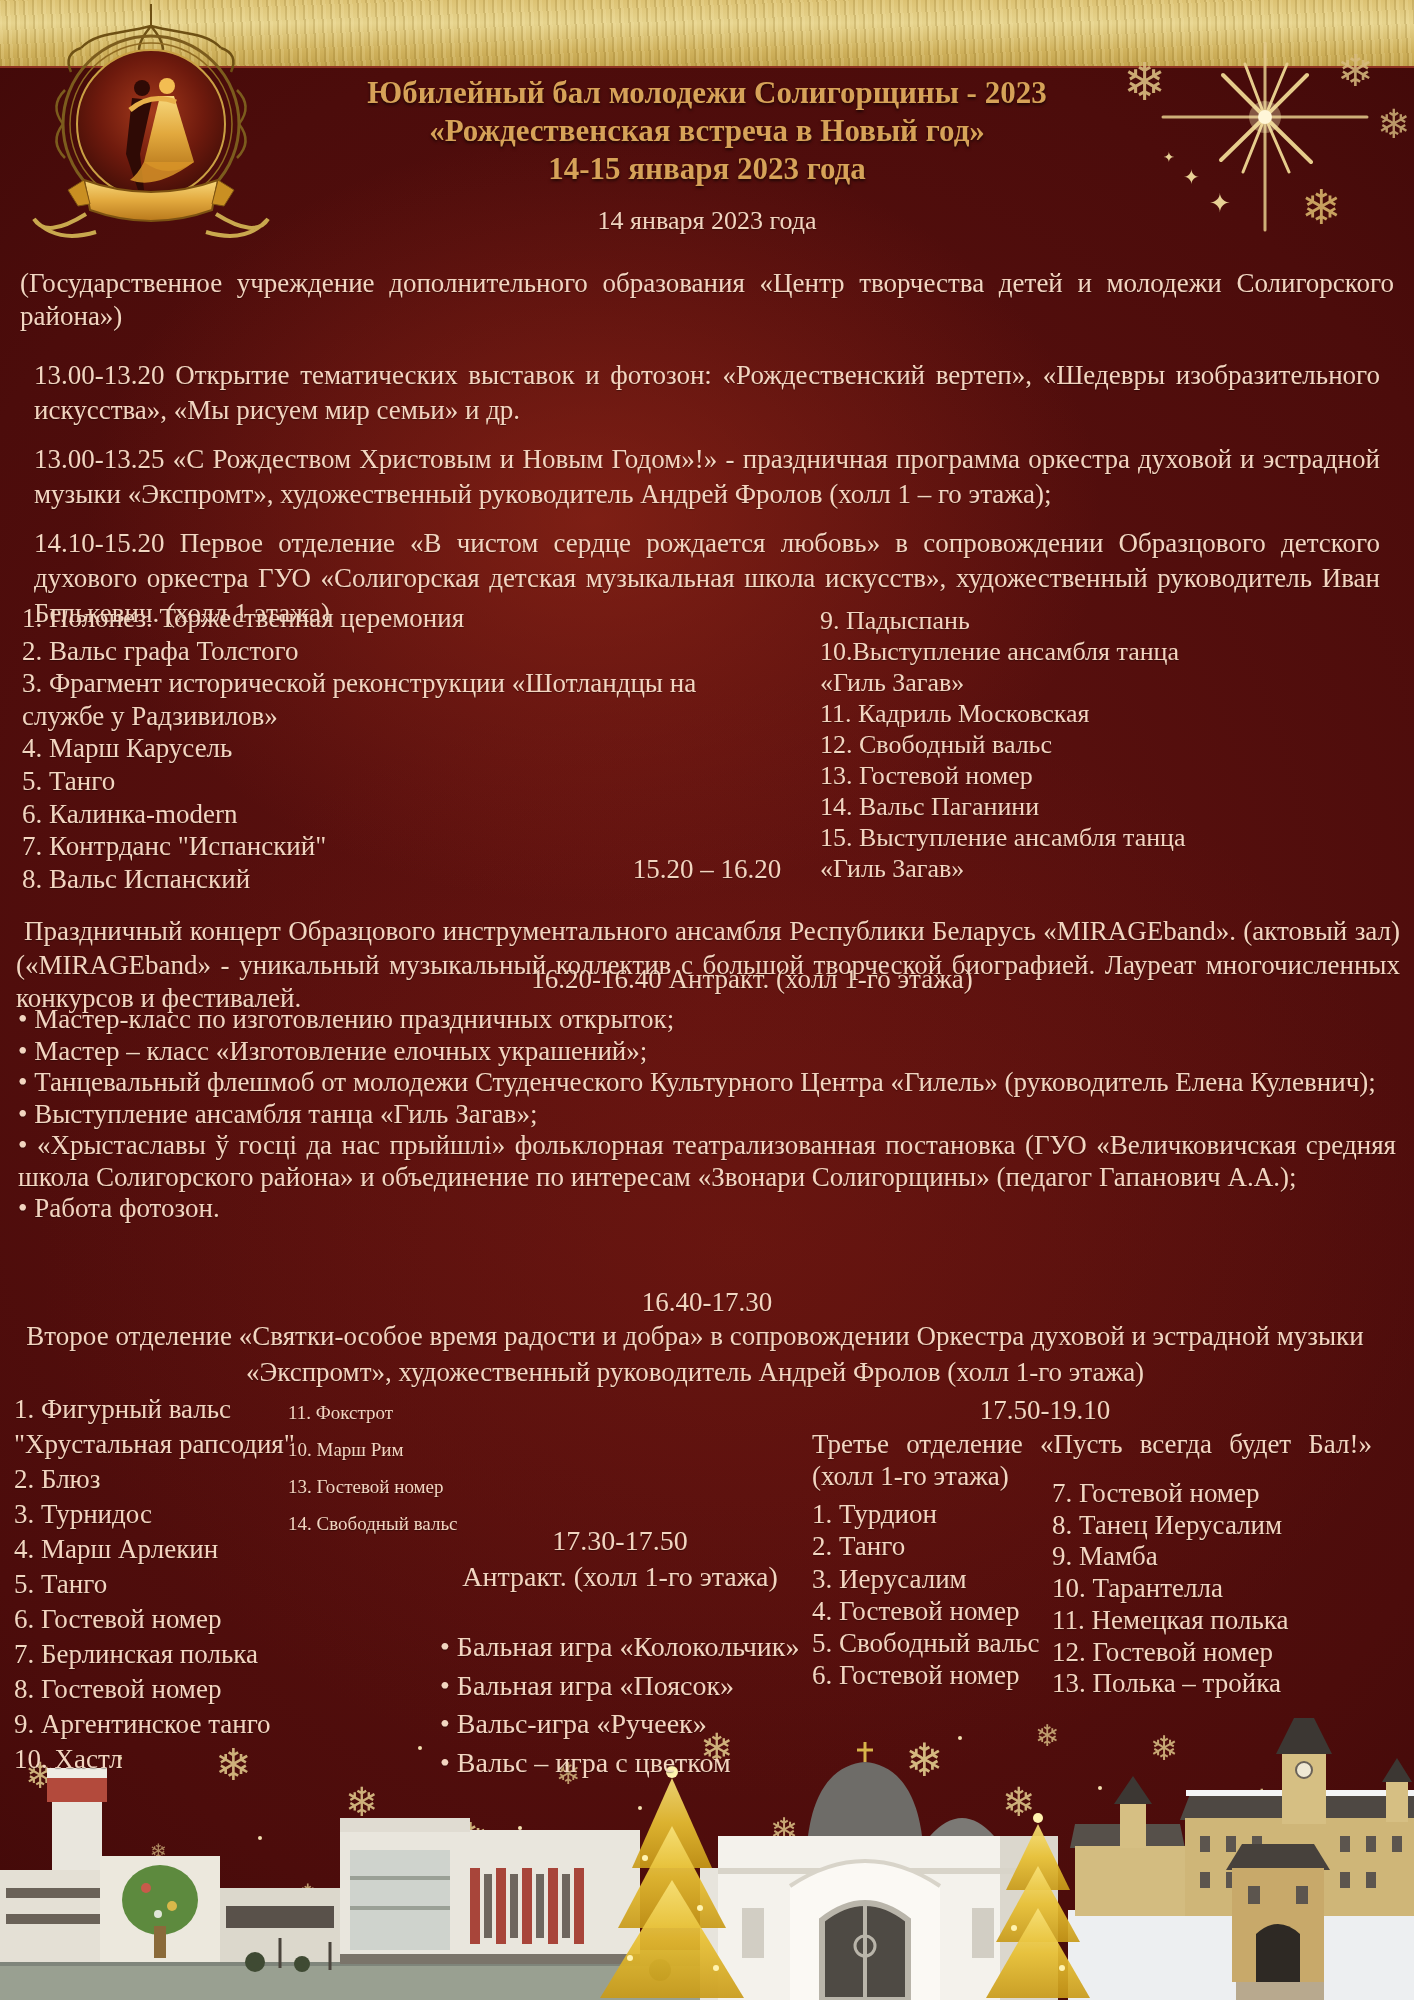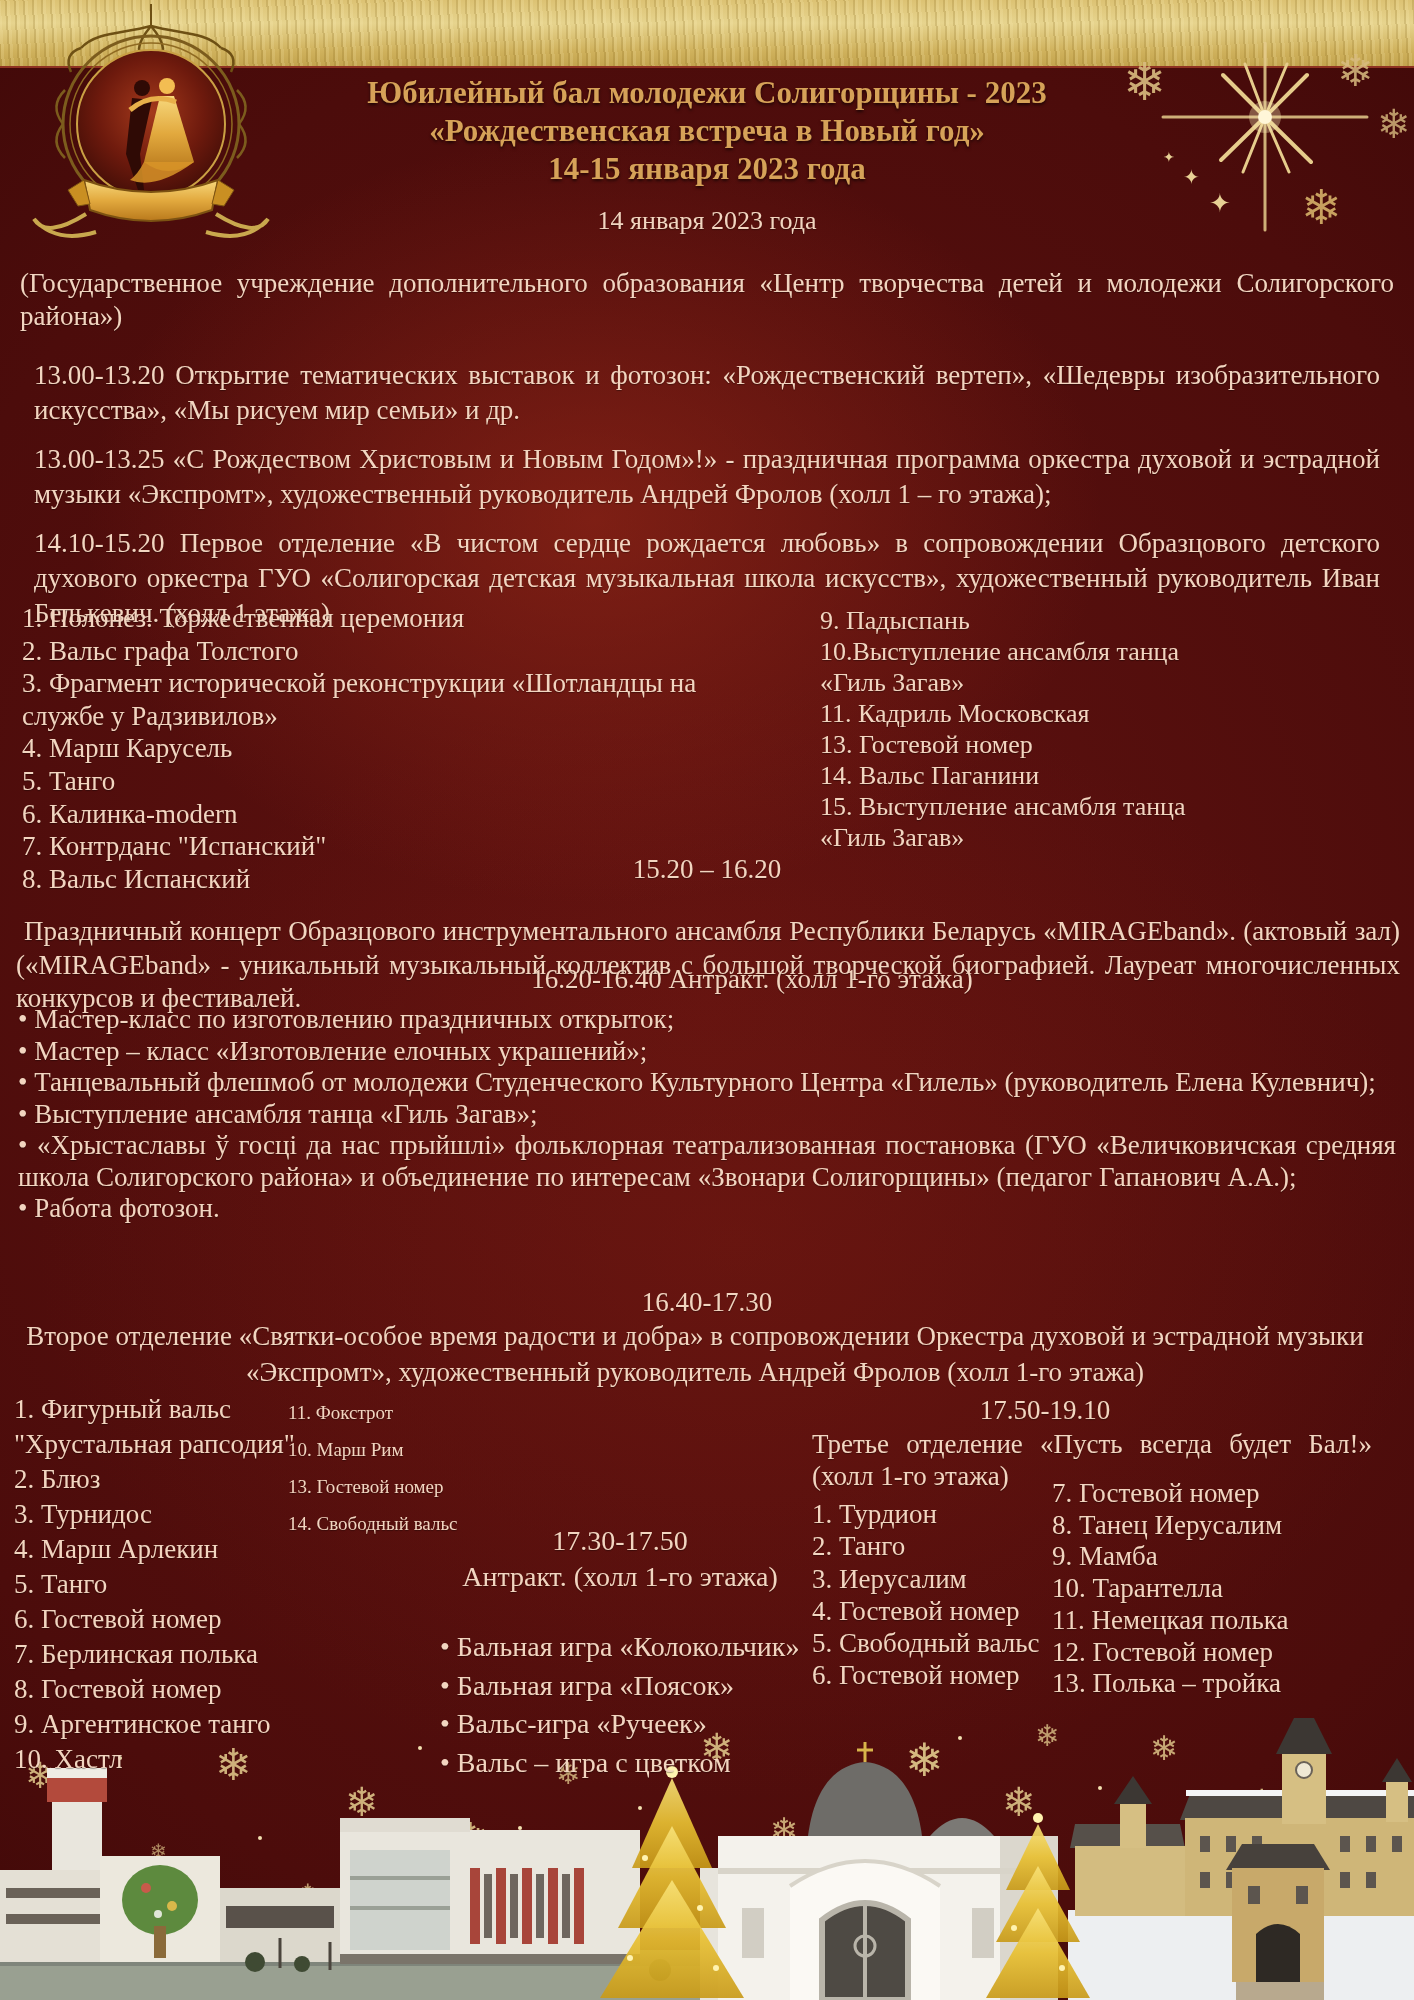--- a/index.html
+++ b/index.html
@@ -283,20 +283,21 @@
       <div>4. Марш Карусель</div>
       <div>5. Танго</div>
       <div>6. Калинка-modern</div>
       <div>7. Контрданс "Испанский"</div>
       <div>8. Вальс Испанский</div>
     </div>
   <div class="prog1-right txt">
       <div>9. Падыспань</div>
       <div>10.Выступление ансамбля танца «Гиль Загав»</div>
       <div>11. Кадриль Московская</div>
+      <div>12. Свободный вальс</div>
       <div>13. Гостевой номер</div>
       <div>14. Вальс Паганини</div>
       <div>15. Выступление ансамбля танца «Гиль Загав»</div>
     </div>
 
   <div class="time-center t-1520 txt">15.20 – 16.20</div>
   <p class="mirage txt">Праздничный концерт Образцового инструментального ансамбля Республики Беларусь «MIRAGEband». (актовый зал) («MIRAGEband» - уникальный музыкальный коллектив с большой творческой биографией. Лауреат многочисленных конкурсов и фестивалей.</p>
 
   <div class="time-center t-1620 txt">16.20-16.40 Антракт. (холл 1-го этажа)</div>
   <div class="bullets-1620 txt">

